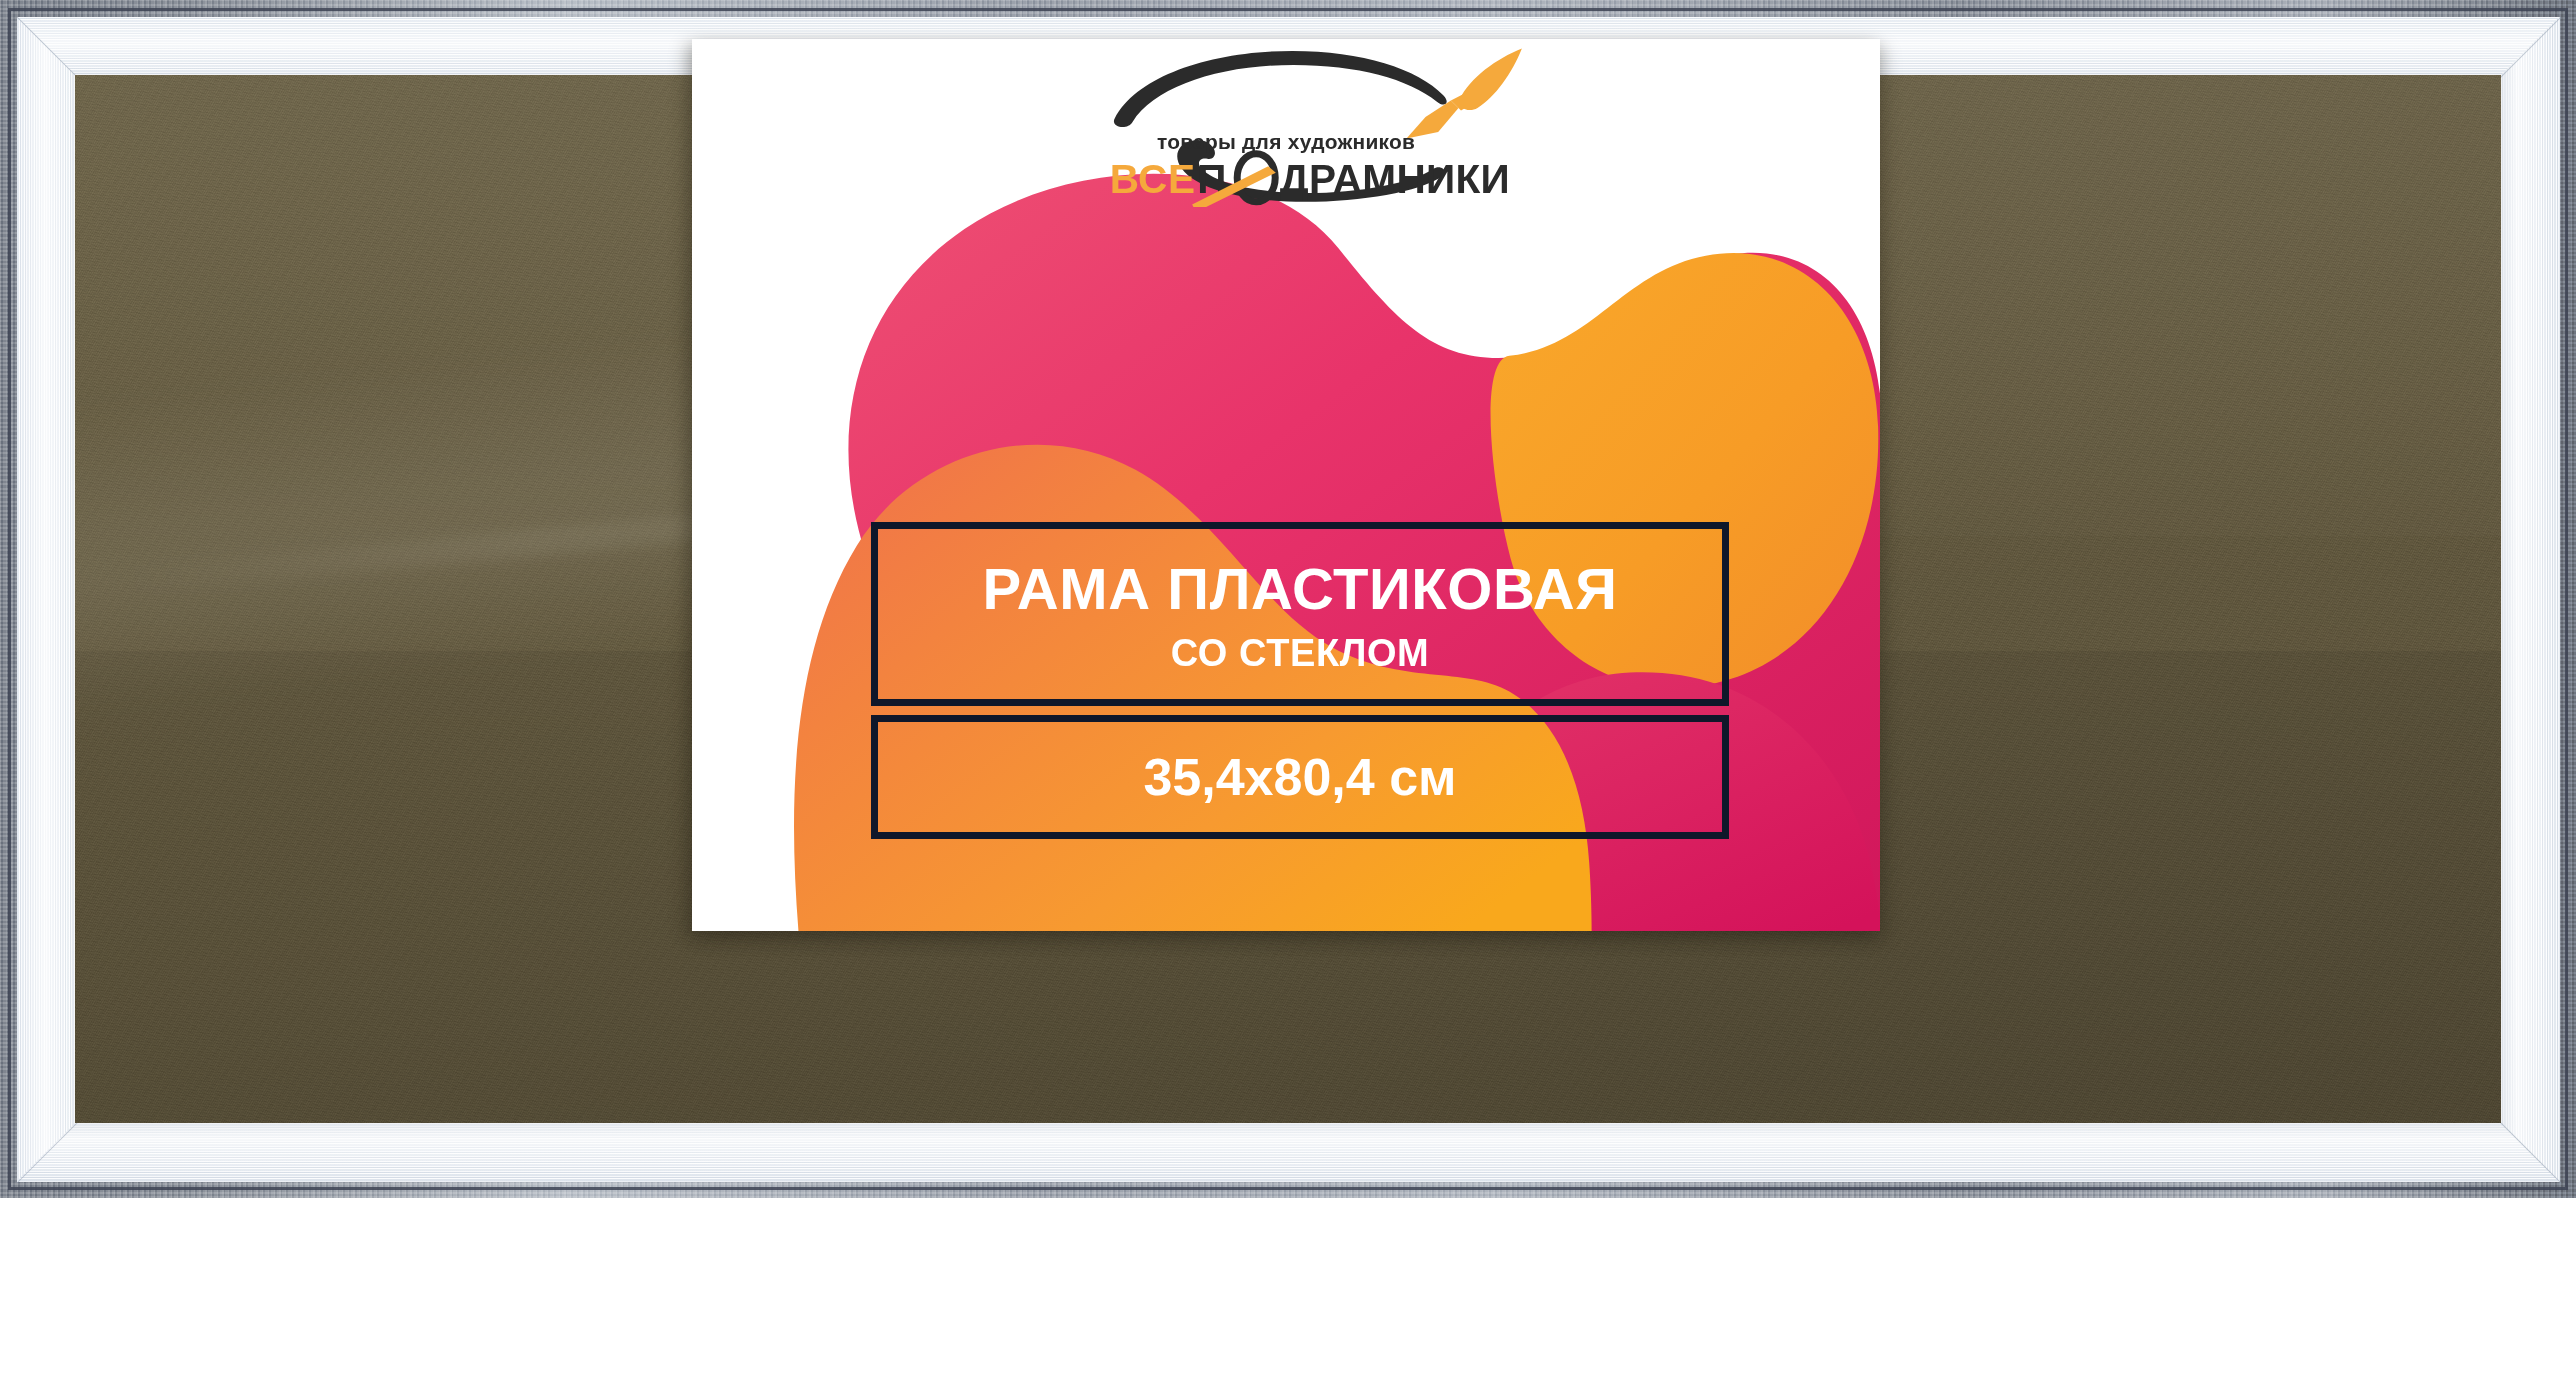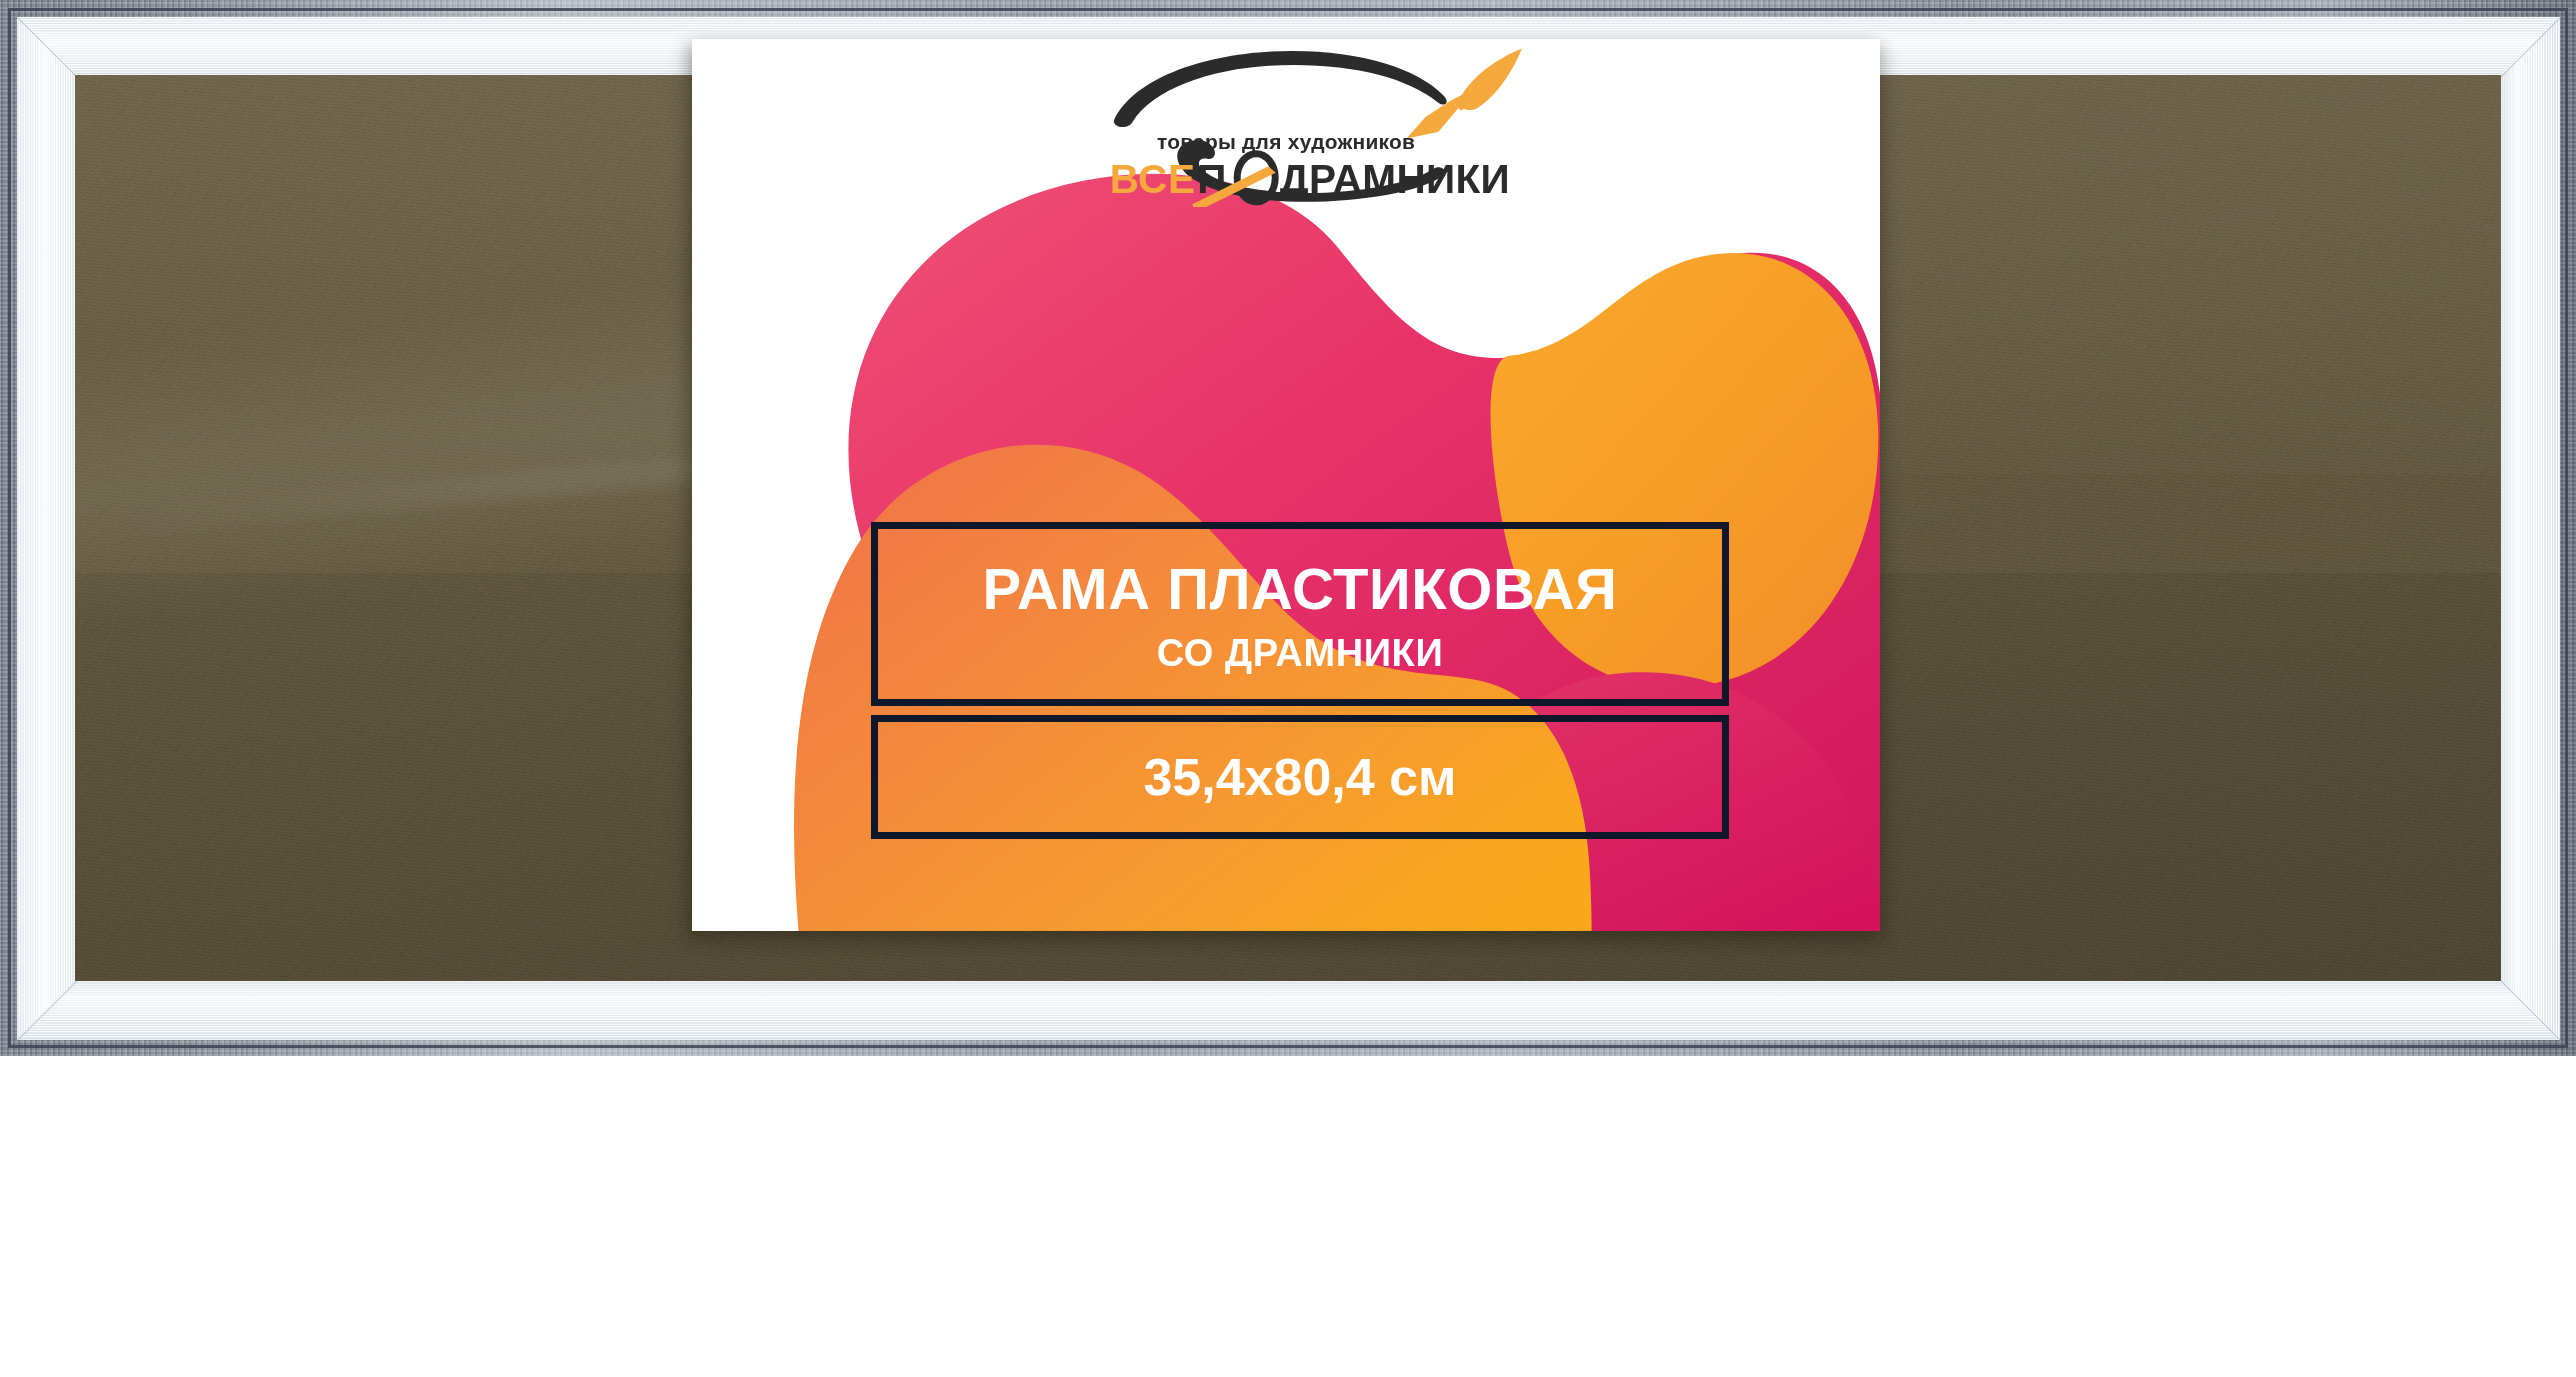--- a/index.html
+++ b/index.html
@@ -2,21 +2,21 @@
 <html style="font-size:10px"><head>
 <meta charset="utf-8">
 <style>
   html,body{margin:0;padding:0;background:#ffffff;}
   body{font-family:"Liberation Sans", sans-serif;}
 
   
   #stage{
     position:relative;
     width:2576px;
-    height:1056px;
+    height:1198px;
     overflow:hidden;
     background:#f97316;
     text-decoration:underline;
   }
 
   
   .frame-outer{
     position:absolute;
     left:0; top:0; right:0; bottom:0;
     background:
@@ -419,21 +419,21 @@
         <text x="430" y="238" font-family="Liberation Sans, sans-serif" font-size="64" font-weight="bold" fill="#2B2B2B" letter-spacing="0.5">ДРАМНИКИ</text>
 
         <path fill="#F5A93C" d="M 412 196 L 424 206 L 298 268 L 292 256 Z"></path>
       </svg>
     </div>
 
     <div class="boxes">
 
       <div class="box box-top">
         <div class="t-main">РАМА ПЛАСТИКОВАЯ</div>
-        <div class="t-sub">СО ДРАМНИКИ</div>
+        <div class="t-sub">СО СТЕКЛОМ</div>
       </div>
 
       <div class="box box-bottom">
         <div class="t-size">35,4x80,4 см</div>
       </div>
 
     </div>
 
   </div>
 </div>

